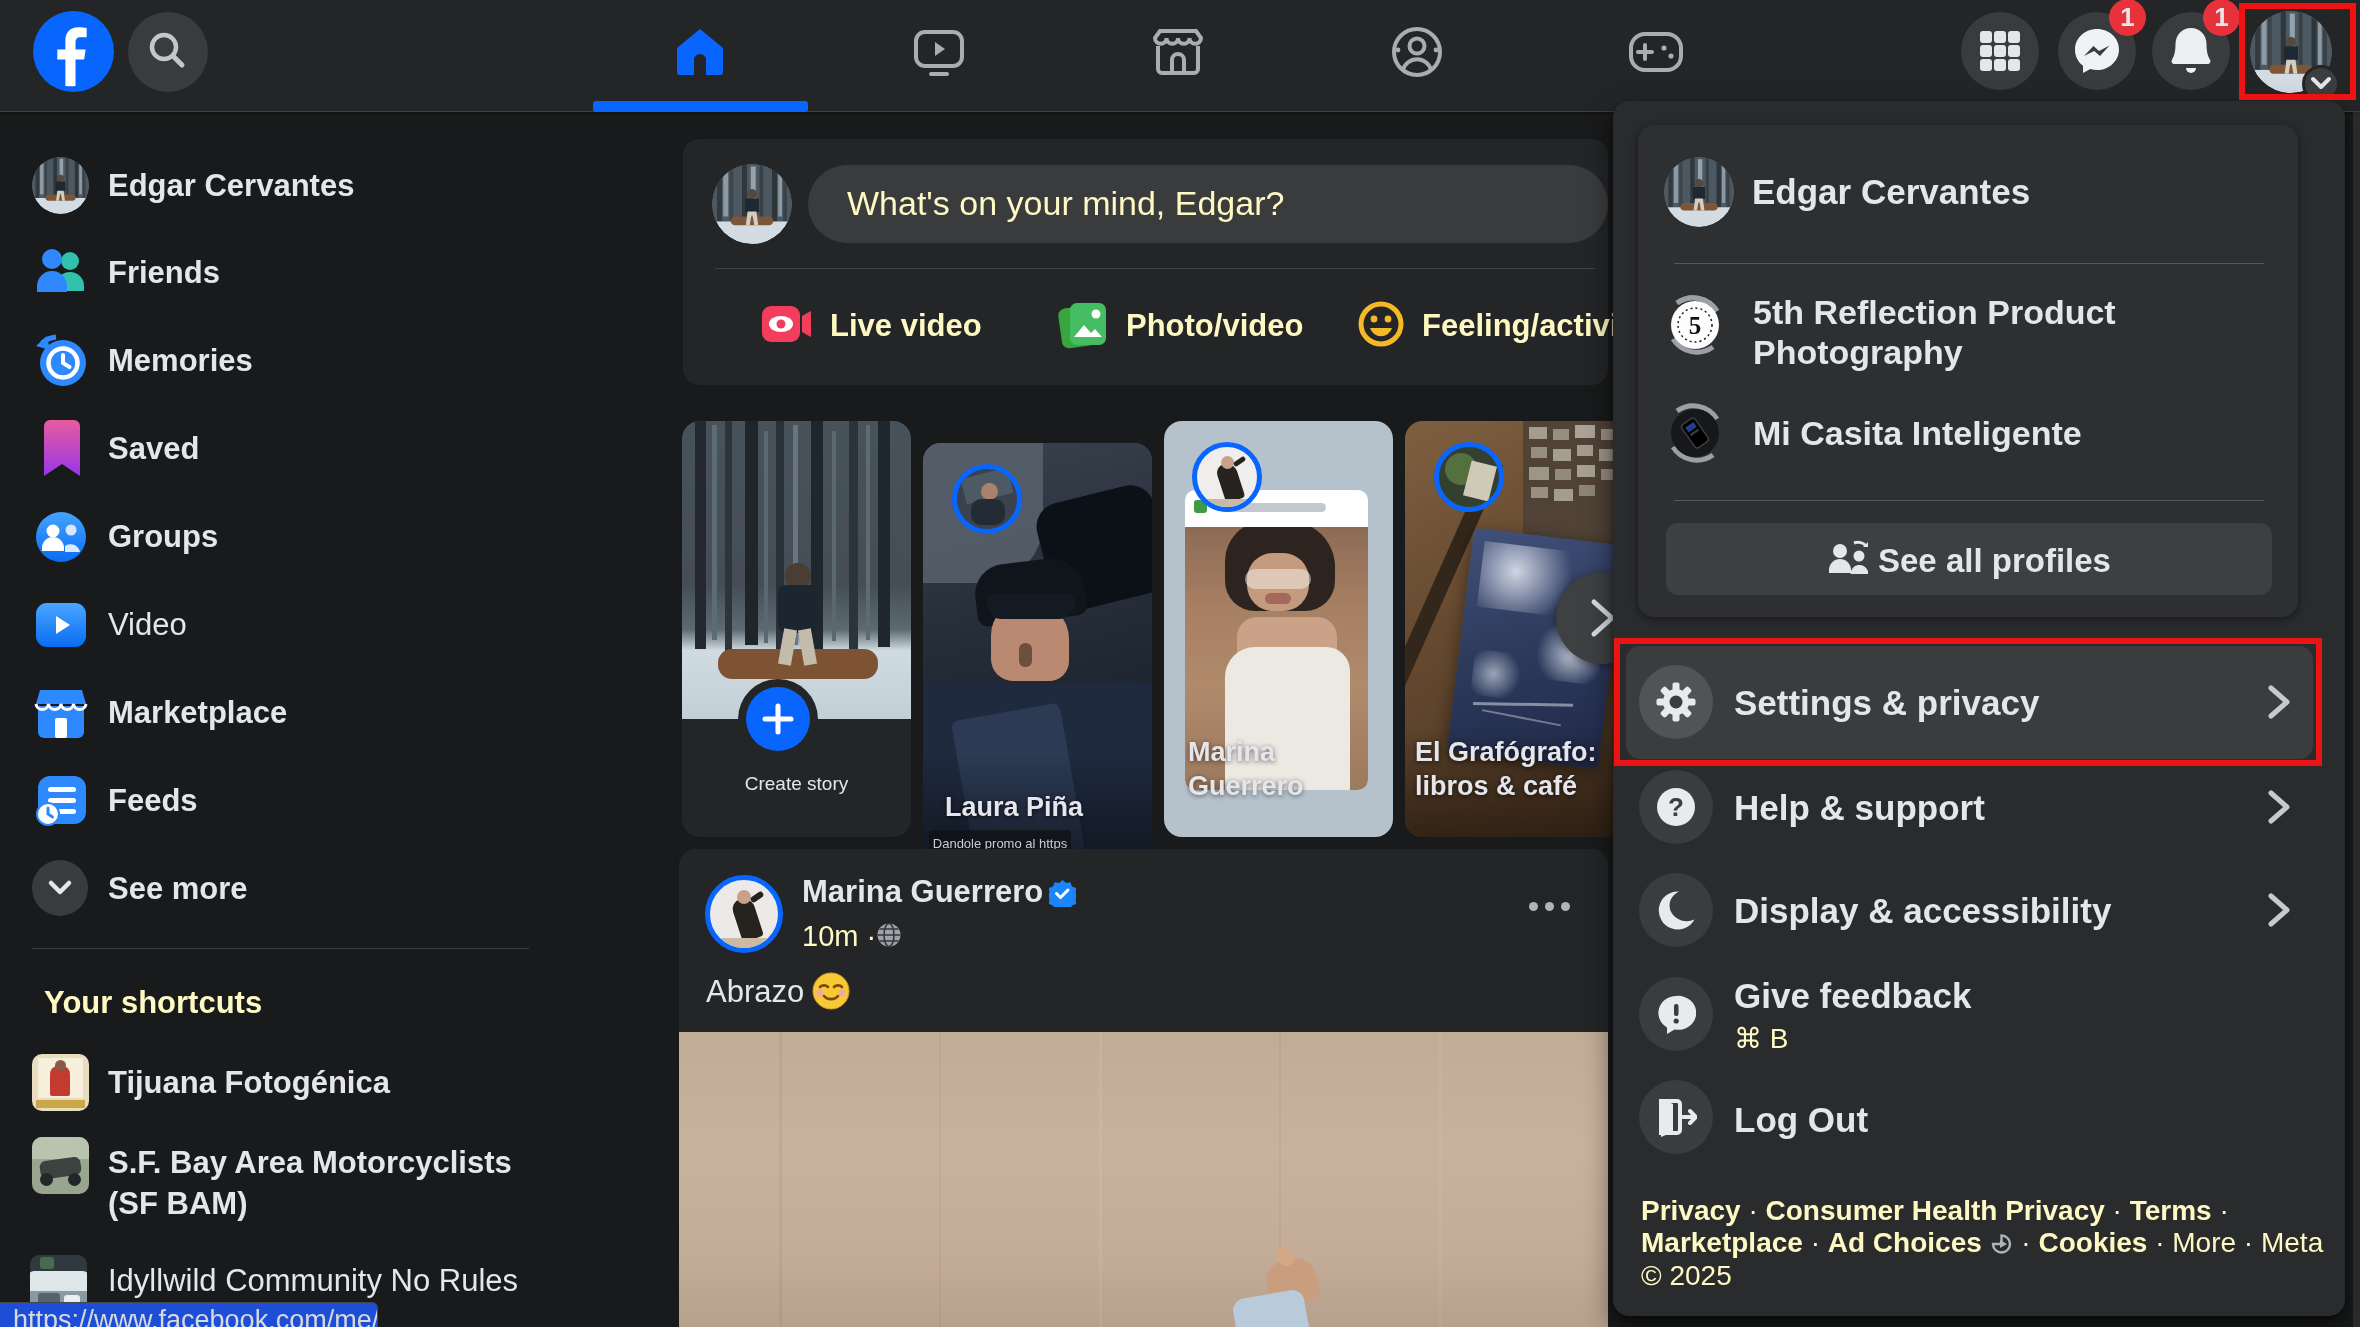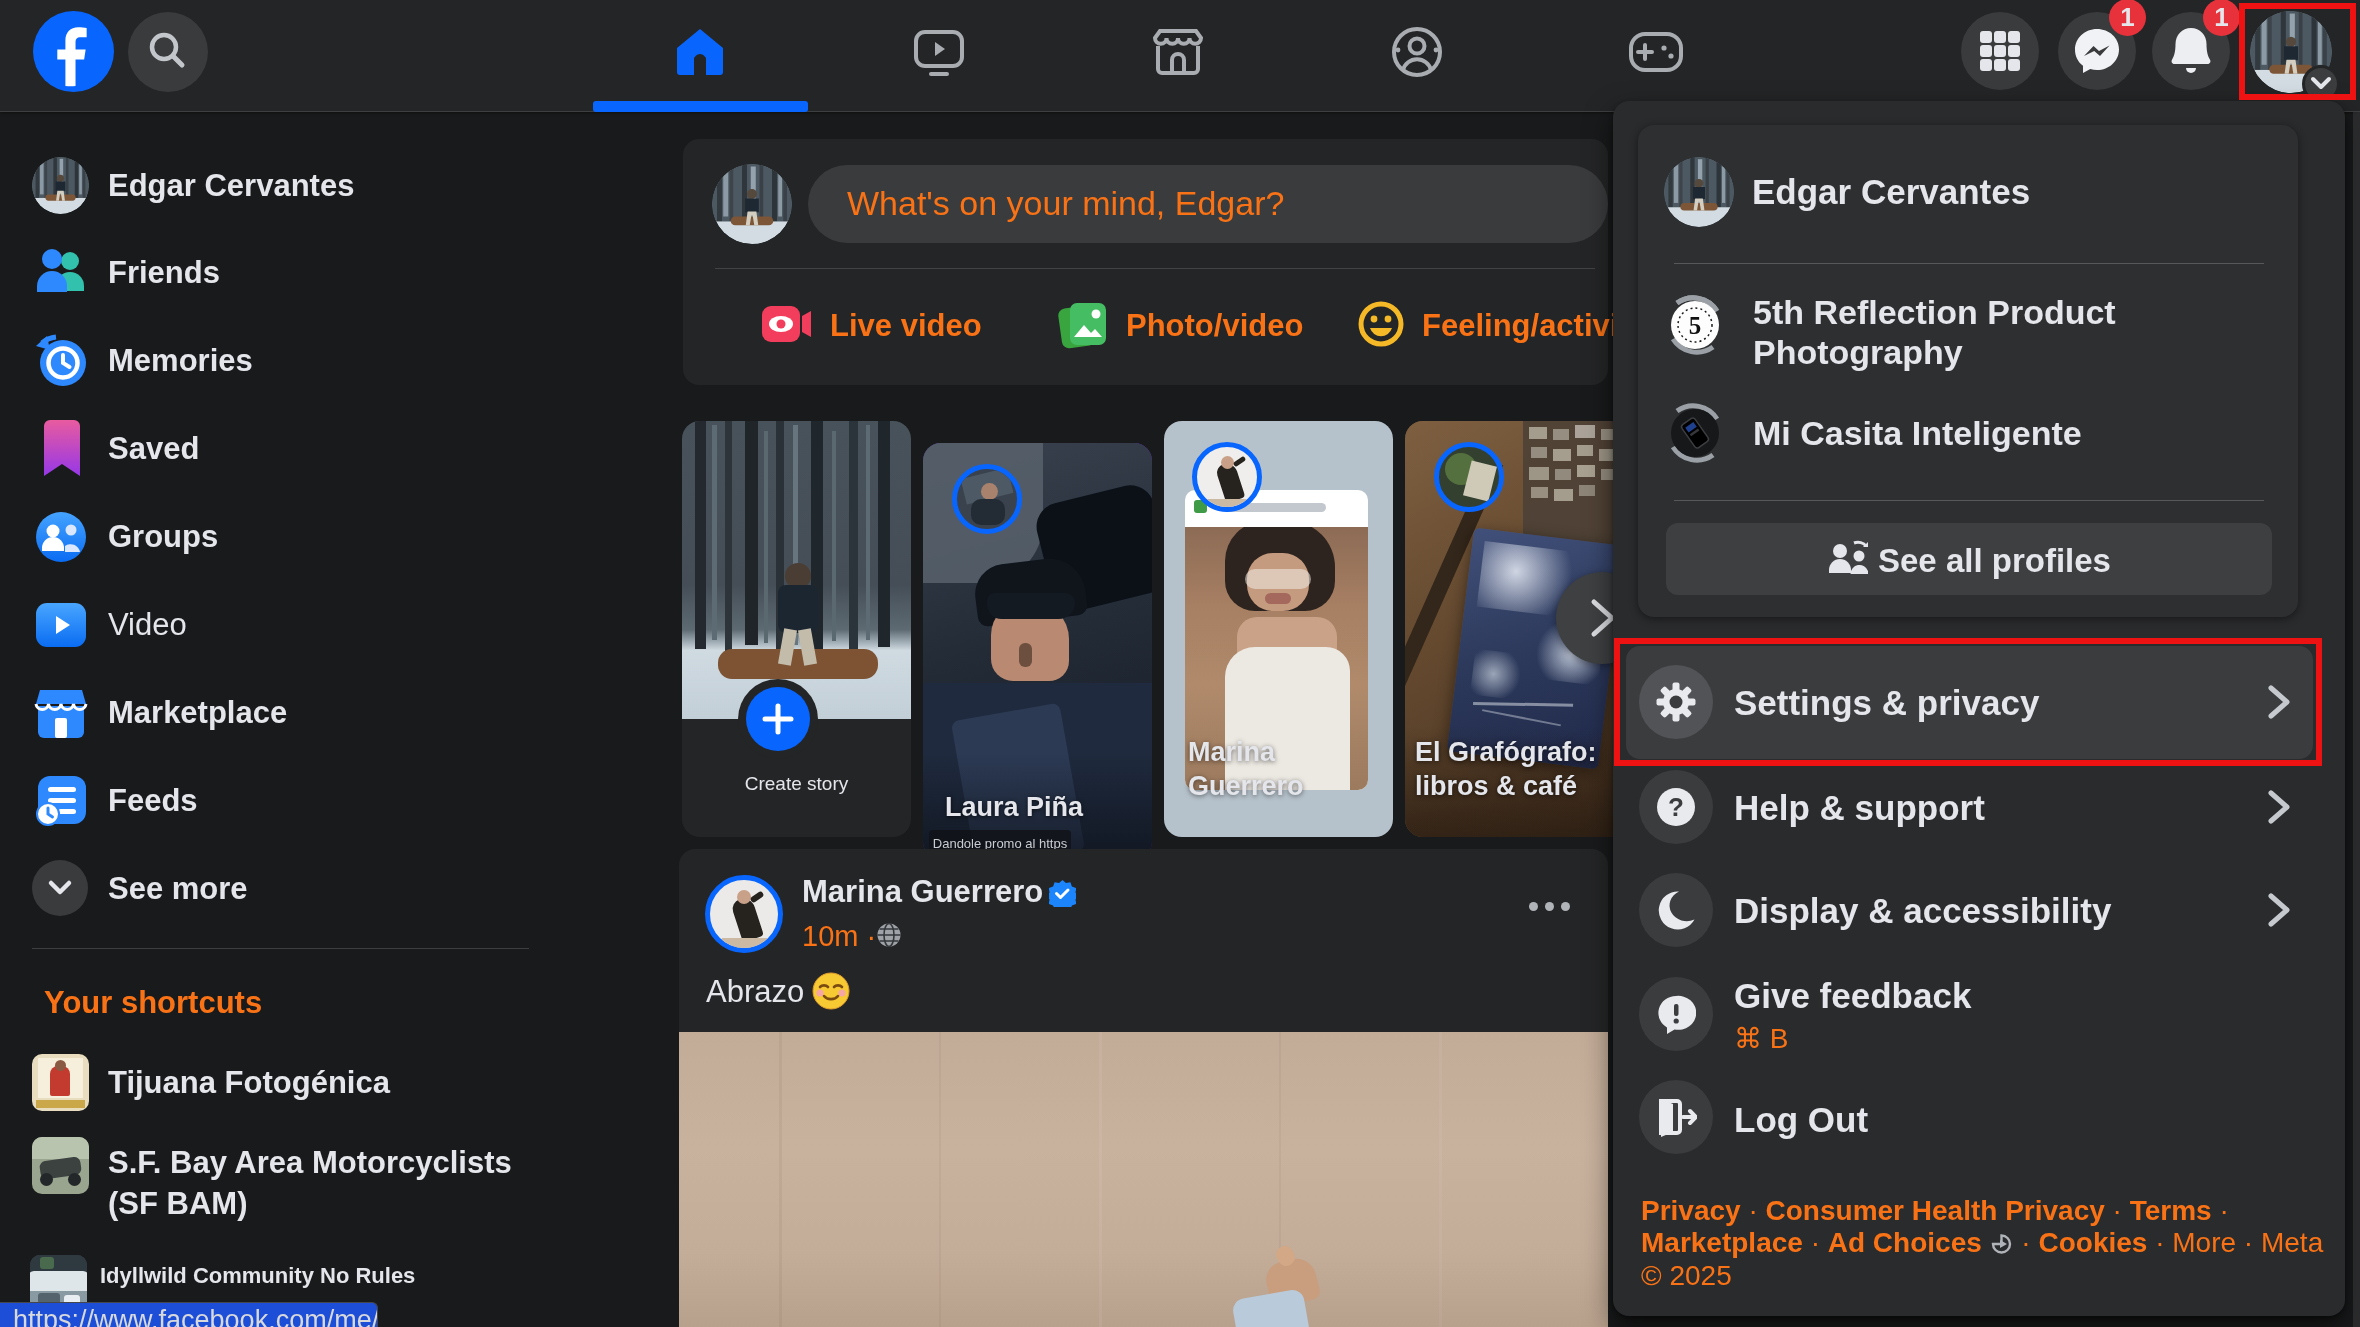--- a/index.html
+++ b/index.html
@@ -1,19 +1,19 @@
 <!DOCTYPE html>
 <html><head>
 <meta charset="utf-8">
 <style>
 html,body{margin:0;padding:0}
 body{width:2360px;height:1327px;background:#191a1b;overflow:hidden;font-family:"Liberation Sans",sans-serif;position:relative}
 .a{position:absolute}
 .txt{color:#e4e6eb;white-space:nowrap}
-.gray{color:#f97316}
+.gray{color:#fef9c3}
 .circ{border-radius:50%}
 </style>
 </head>
 <body>
 
 <div class="a" style="left:0;top:0;width:2360px;height:112px;background:#242526;border-bottom:1px solid #3e3f41;box-sizing:border-box;box-shadow:0 1px 3px rgba(0,0,0,.45)"></div>
 
 <svg class="a" style="left:33px;top:11px" width="81" height="81" viewBox="0 0 80 80">
 <circle cx="40" cy="40" r="40" fill="#0866ff"></circle>
 <path d="M53 26h-7c-2 0-4 1.6-4 4.4V38h10l-1.5 10H42v26a41 41 0 0 1-10 0V48h-8V38h8v-9c0-8 5-13 12.6-13 3 0 6.4.4 8.4.8z" fill="#fff"></path>
@@ -238,21 +238,21 @@
 <div class="a txt" style="left:108px;top:1145px;font-size:31px;font-weight:600">S.F. Bay Area Motorcyclists</div>
 <div class="a txt" style="left:108px;top:1186px;font-size:31px;font-weight:600">(SF BAM)</div>
 <div class="a" style="left:30px;top:1255px;width:57px;height:57px;border-radius:10px;background:#3d464c;overflow:hidden">
 <div class="a" style="left:0;top:0;width:57px;height:18px;background:#2f3a40"></div>
 <div class="a" style="left:10px;top:2px;width:14px;height:12px;background:#4a6a4e;border-radius:3px"></div>
 <div class="a" style="left:-2px;top:16px;width:61px;height:22px;background:#dfe6ea;border-radius:6px"></div>
 <div class="a" style="left:0;top:36px;width:57px;height:21px;background:#8a9aa3"></div>
 <div class="a" style="left:8px;top:38px;width:22px;height:11px;background:#55646c;border-radius:3px"></div>
 <div class="a" style="left:34px;top:40px;width:16px;height:10px;background:#e8eef1;border-radius:3px"></div>
 </div>
-<div class="a txt" style="left:100px;top:1263px;font-size:22px;font-weight:700">Idyllwild Community No Rules</div>
+<div class="a txt" style="left:108px;top:1263px;font-size:31px;font-weight:400">Idyllwild Community No Rules</div>
 
 <div class="a" style="left:683px;top:139px;width:925px;height:246px;background:#242526;border-radius:16px"></div>
 <svg class="a circ" style="left:712px;top:164px" width="80" height="80" viewBox="0 0 64 64">
 <defs>
       <clipPath id="cav3">
         <circle cx="32" cy="32" r="32"></circle>
       </clipPath>
     </defs>
 <g clip-path="url(#cav3)">
 <rect width="64" height="64" fill="#61707a"></rect>

